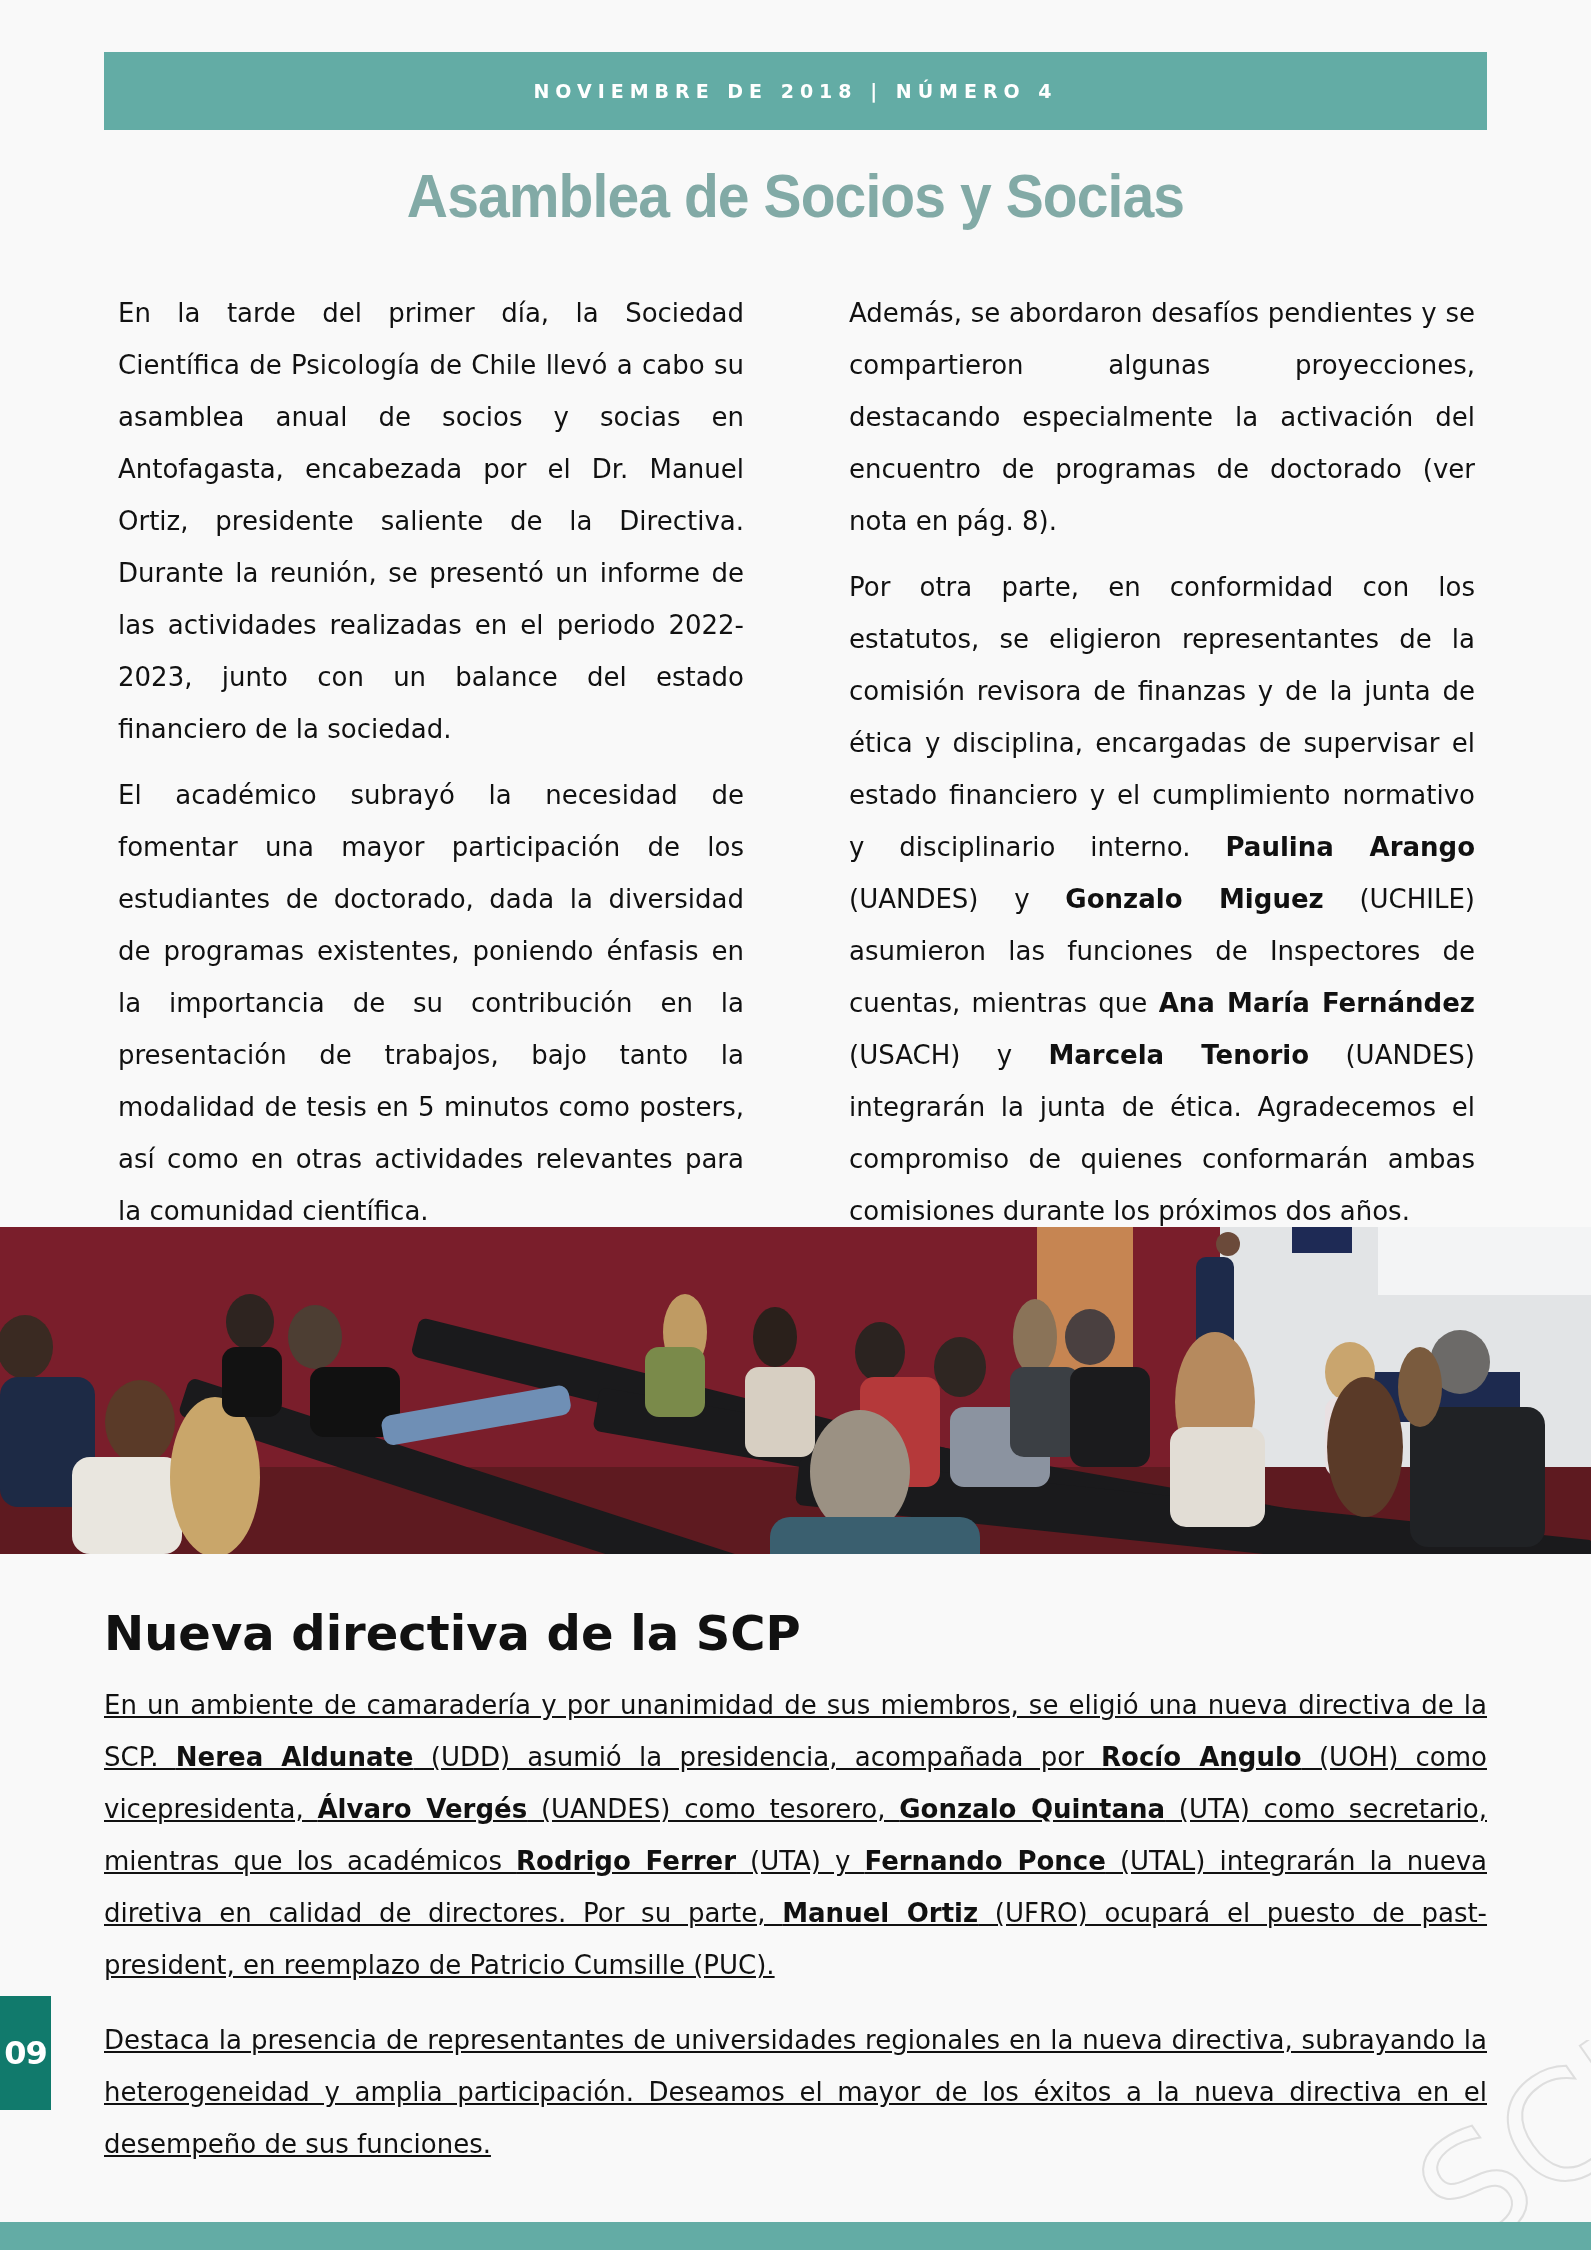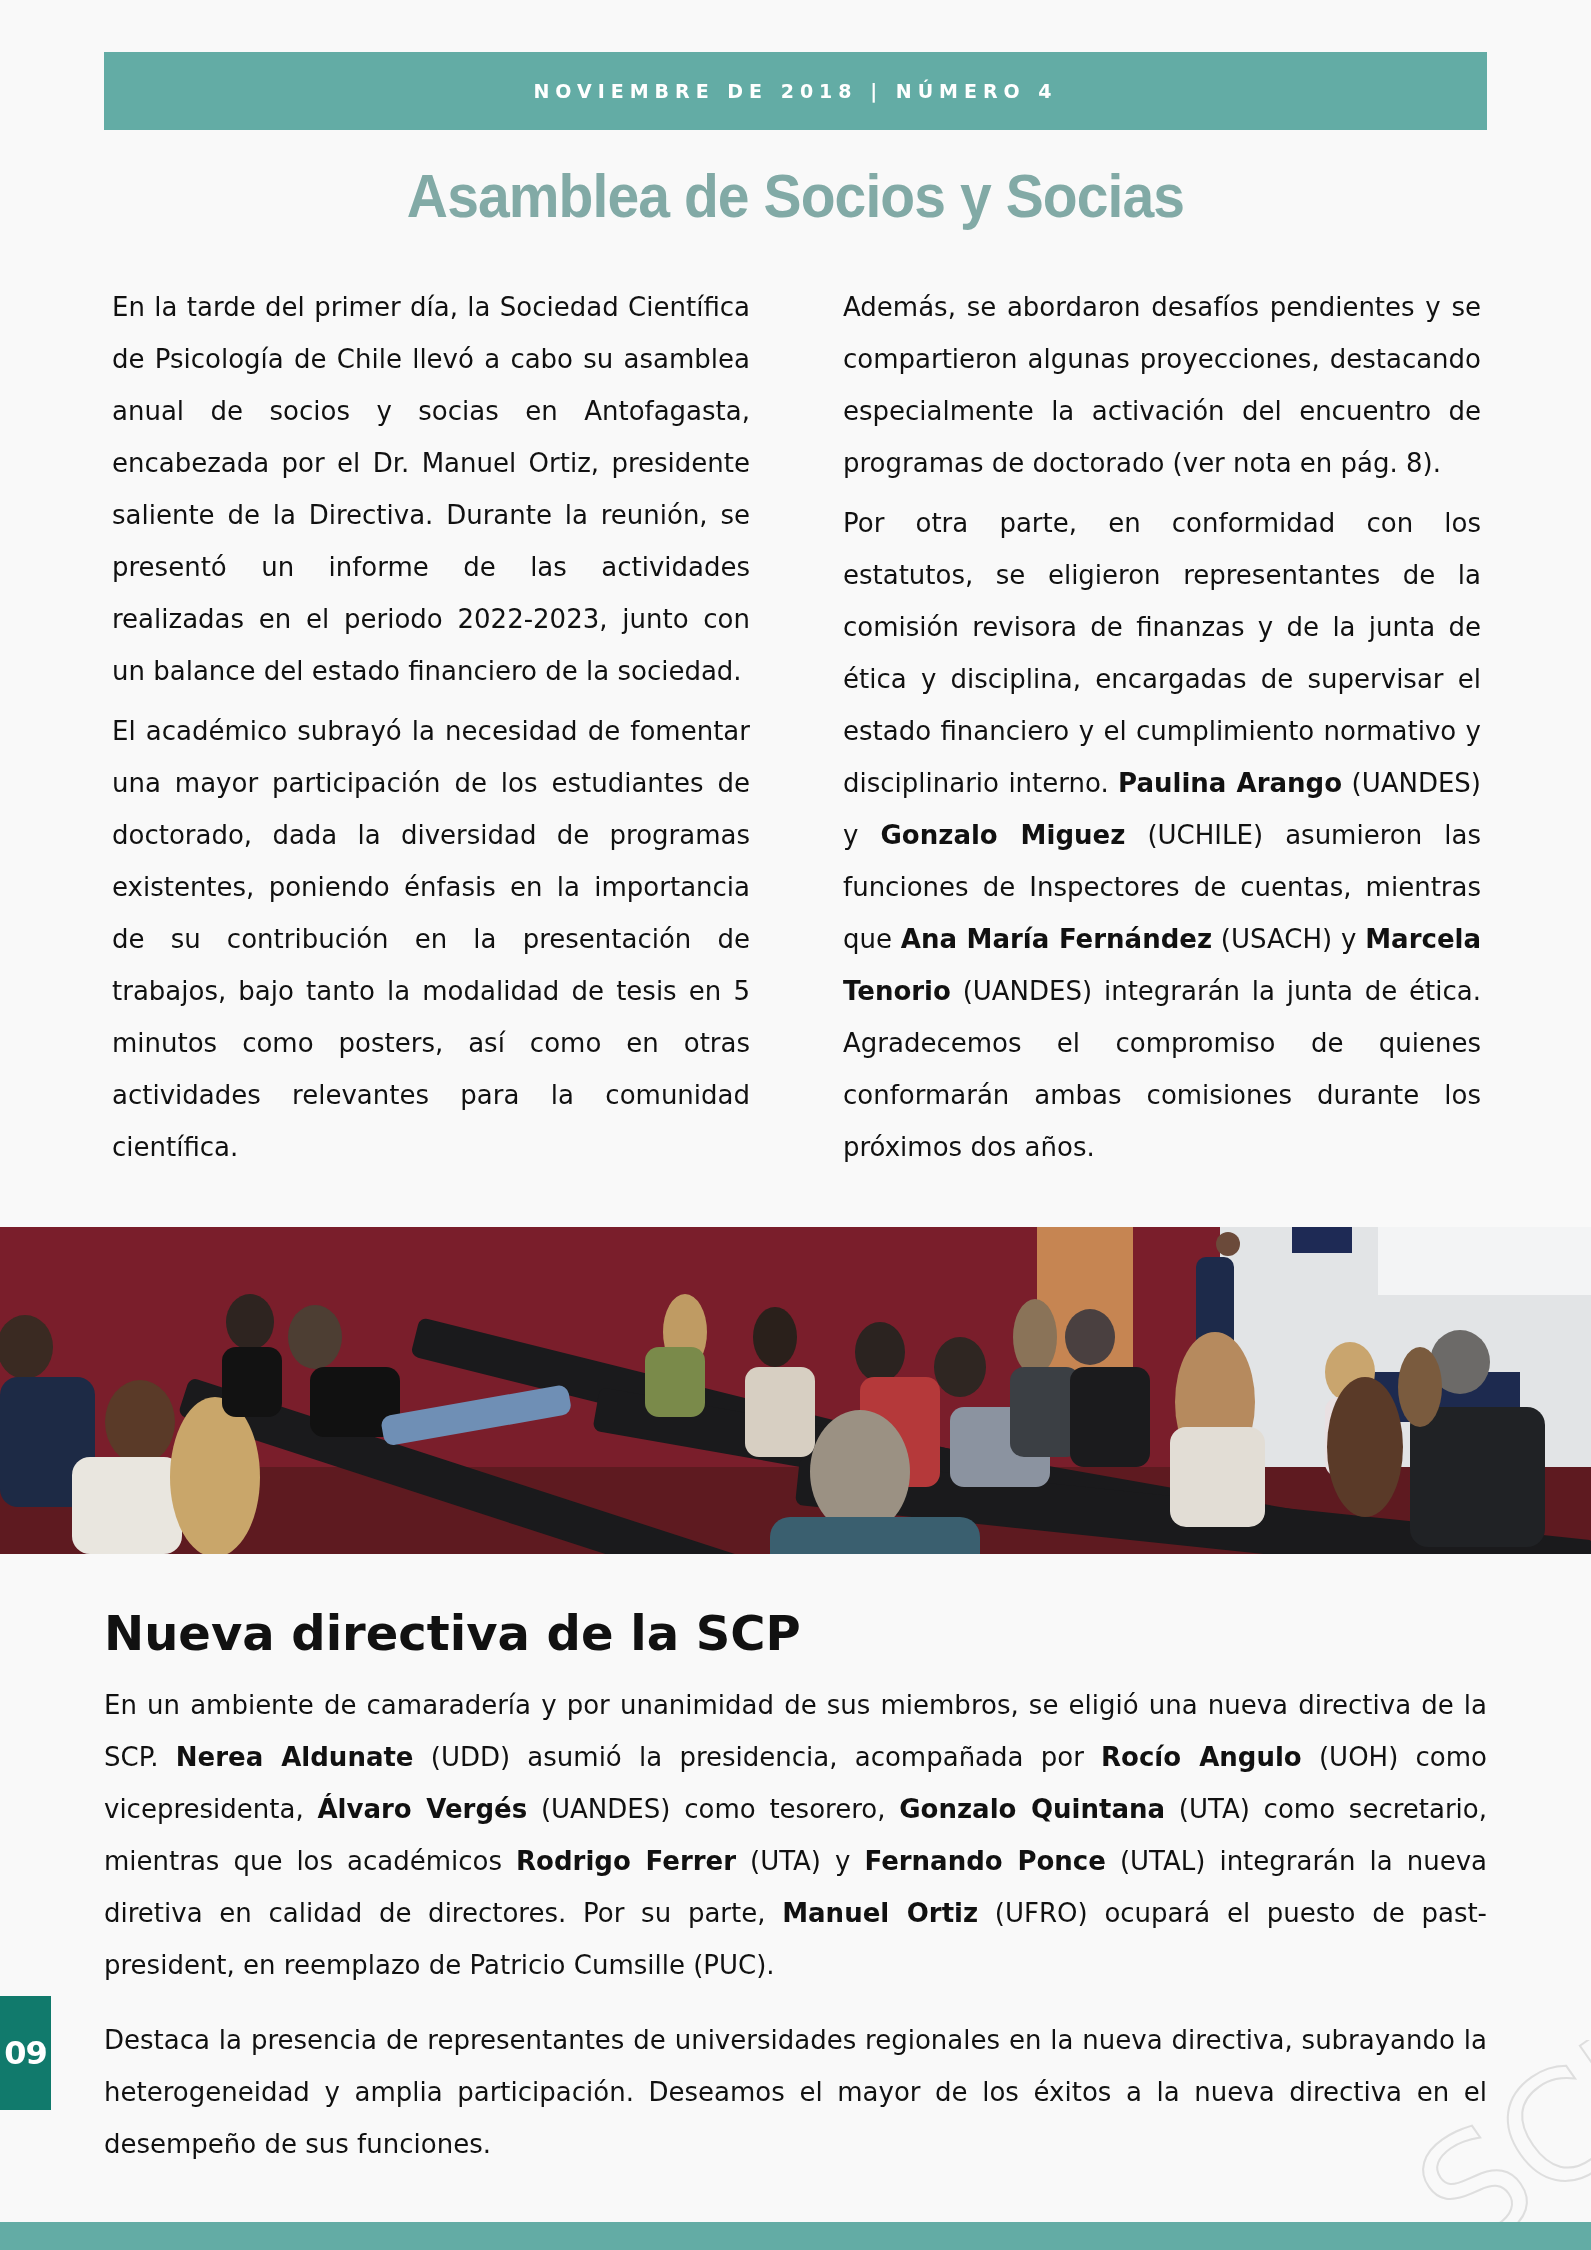--- a/index.html
+++ b/index.html
@@ -22,21 +22,21 @@
     position: absolute; left: 0; width: 1591px; top: 160px; margin: 0;
     text-align: center; font-family: "Liberation Sans", sans-serif;
     font-weight: bold; font-size: 62px; color: #82aaa6;
     letter-spacing: -1px; transform: scaleX(0.92); transform-origin: center;
   }
   .col {
     position: absolute; top: 273px; width: 654px;
     font-family: "DejaVu Sans", sans-serif; font-size: 26px; line-height: 52px;
     text-align: justify; letter-spacing: 0px;
   }
-  .col p { margin: 8px; }
+  .col p { margin: 14px; }
   .col.left { left: 104px; }
   .col.right { left: 835px; }
   .col, .section-body {
     transform-origin: top left;
   }
   b { font-weight: bold; }
 
   .photo {
     position: absolute; left: 0; top: 1227px; width: 1591px; height: 327px;
     overflow: hidden;
@@ -45,21 +45,21 @@
   .section-title {
     position: absolute; left: 104px; top: 1605px; margin: 0;
     font-family: "DejaVu Sans", sans-serif; font-weight: bold; font-size: 48px;
     color: #111;
   }
   .section-body {
     position: absolute; left: 104px; top: 1679px; width: 1383px;
     font-family: "DejaVu Sans", sans-serif; font-size: 26px; line-height: 52px;
     text-align: justify;
   }
-  .section-body p { margin: 0; }
+  .section-body p { margin: 0; text-decoration: underline; }
   .section-body p.second { margin-top: 23px; }
   .page-number {
     position: absolute; left: 0; top: 1996px; width: 51px; height: 114px;
     background: #117a6c; color: #fff;
     display: flex; align-items: center; justify-content: center;
     font-family: "DejaVu Sans", sans-serif; font-weight: bold; font-size: 32px;
     letter-spacing: -1px;
   }
   .footer-bar {
     position: absolute; left: 0; top: 2222px; width: 1591px; height: 28px;

